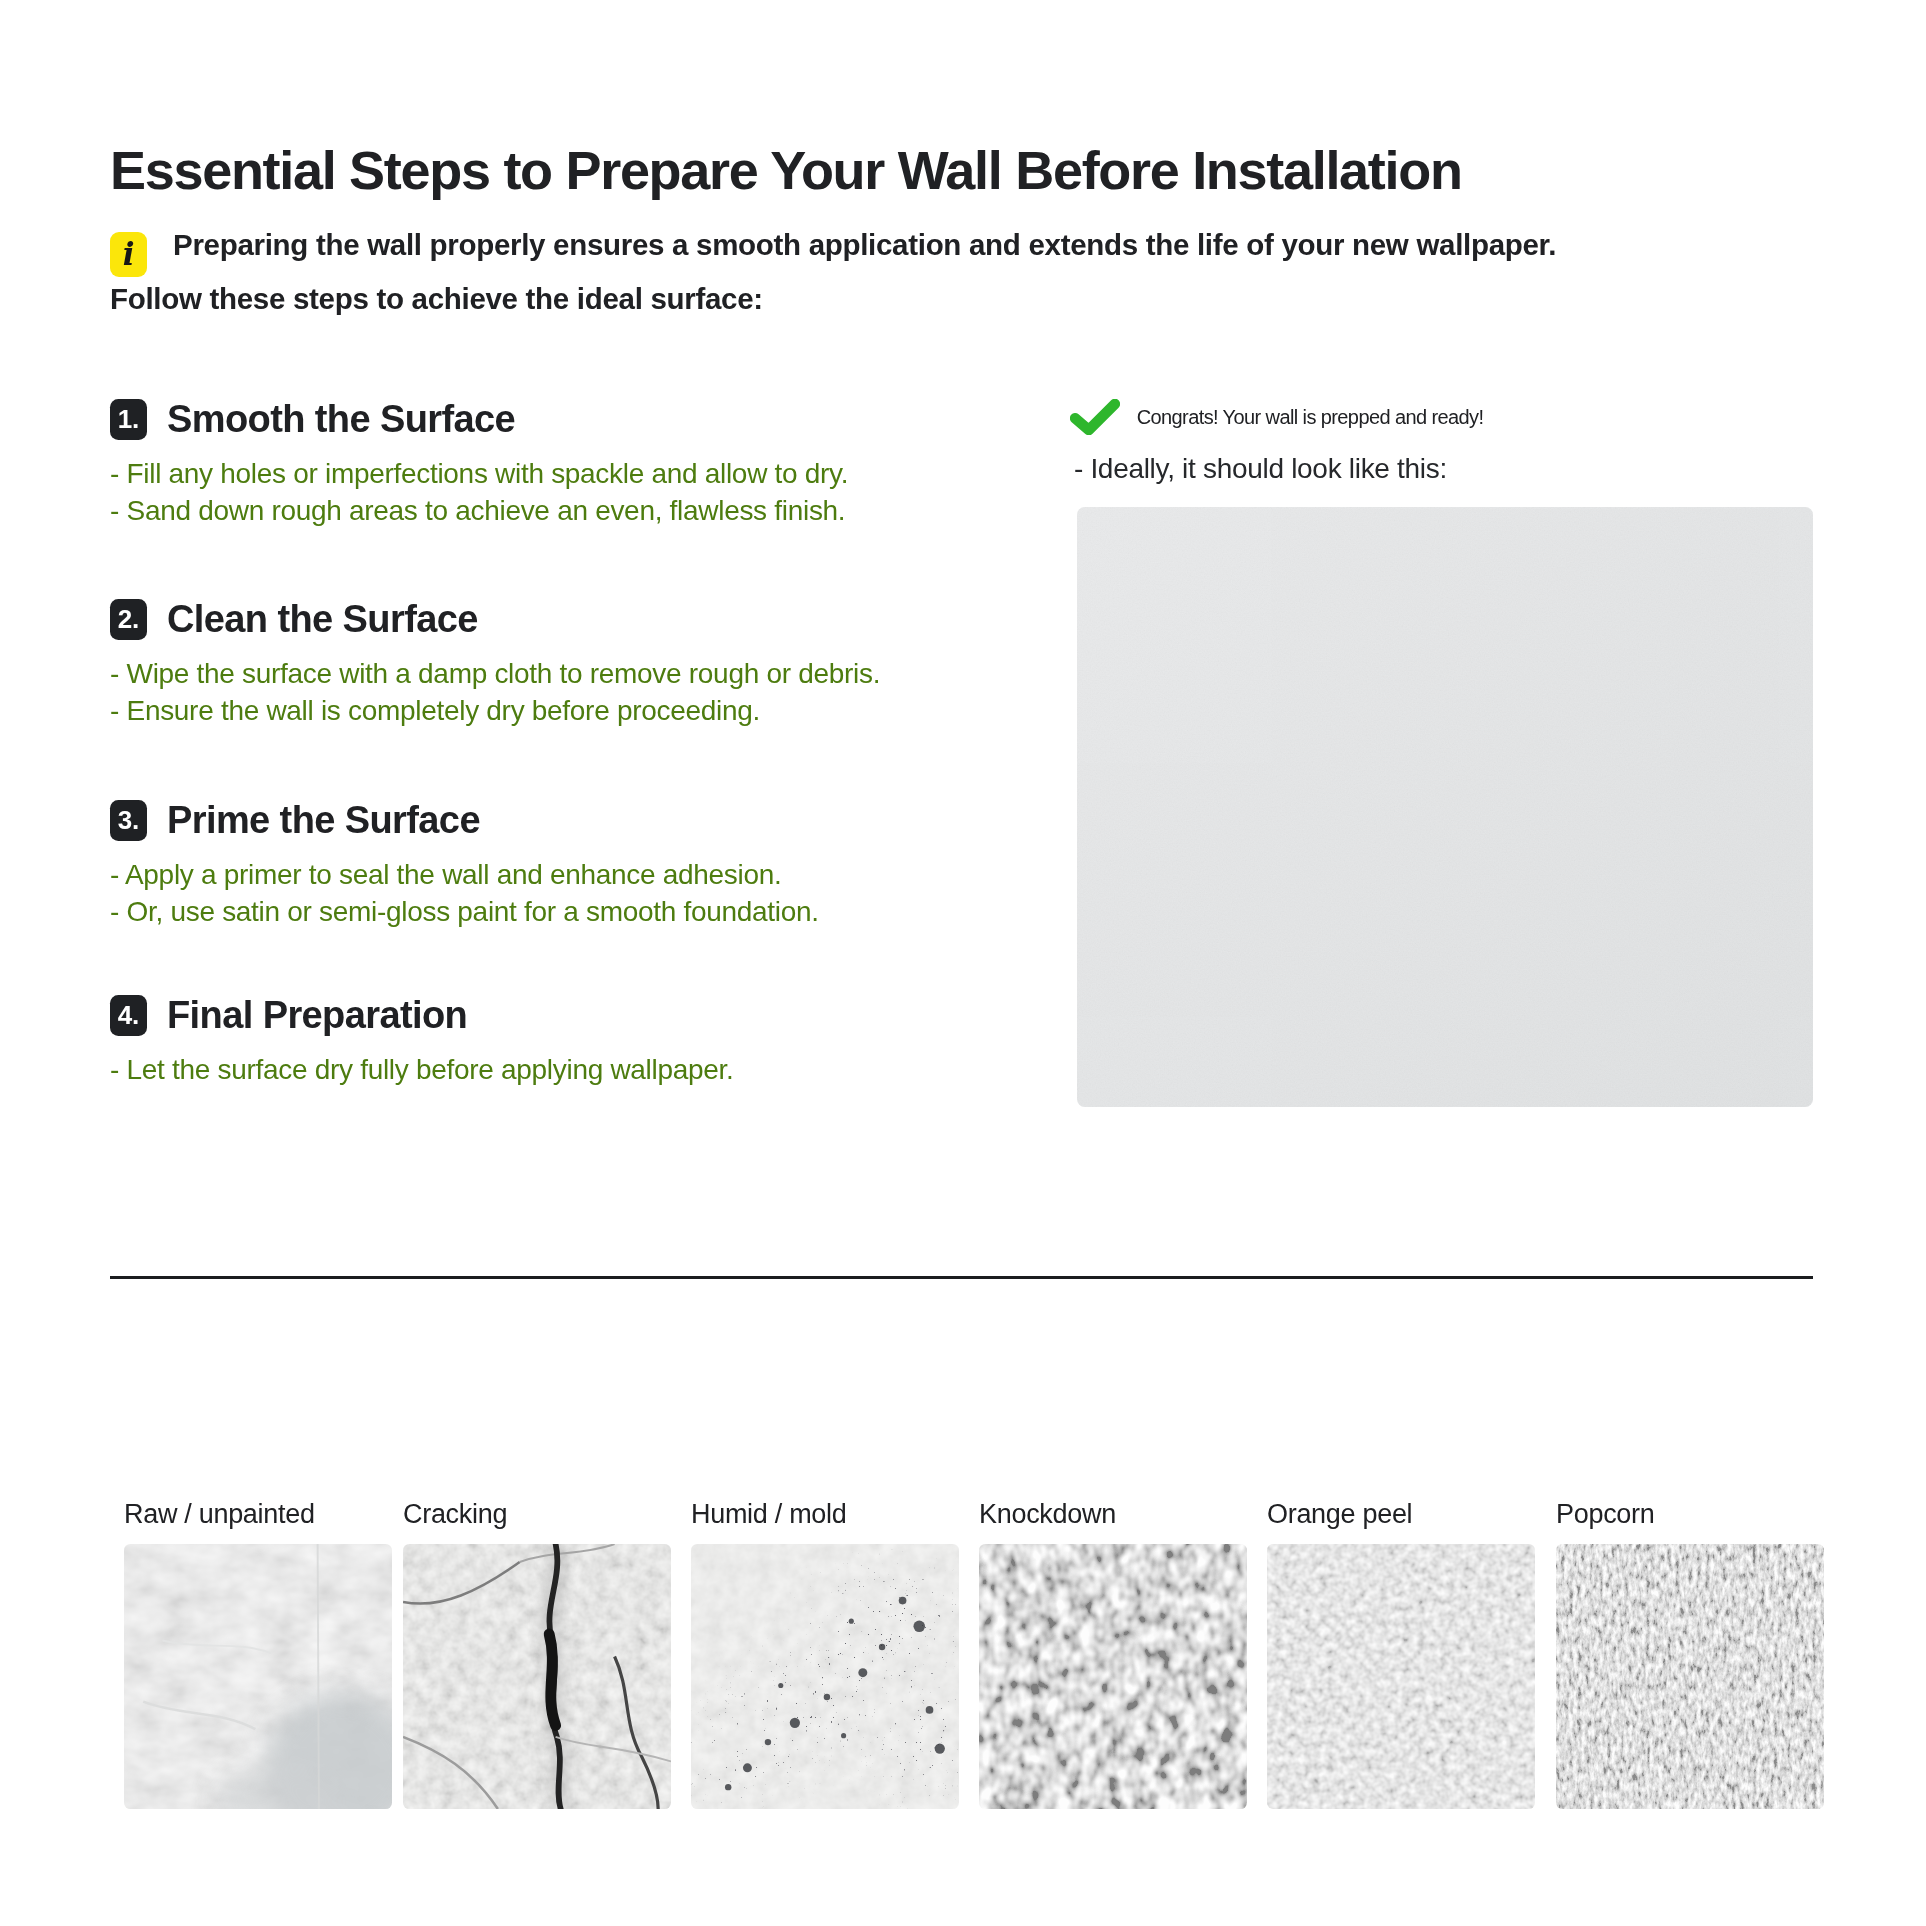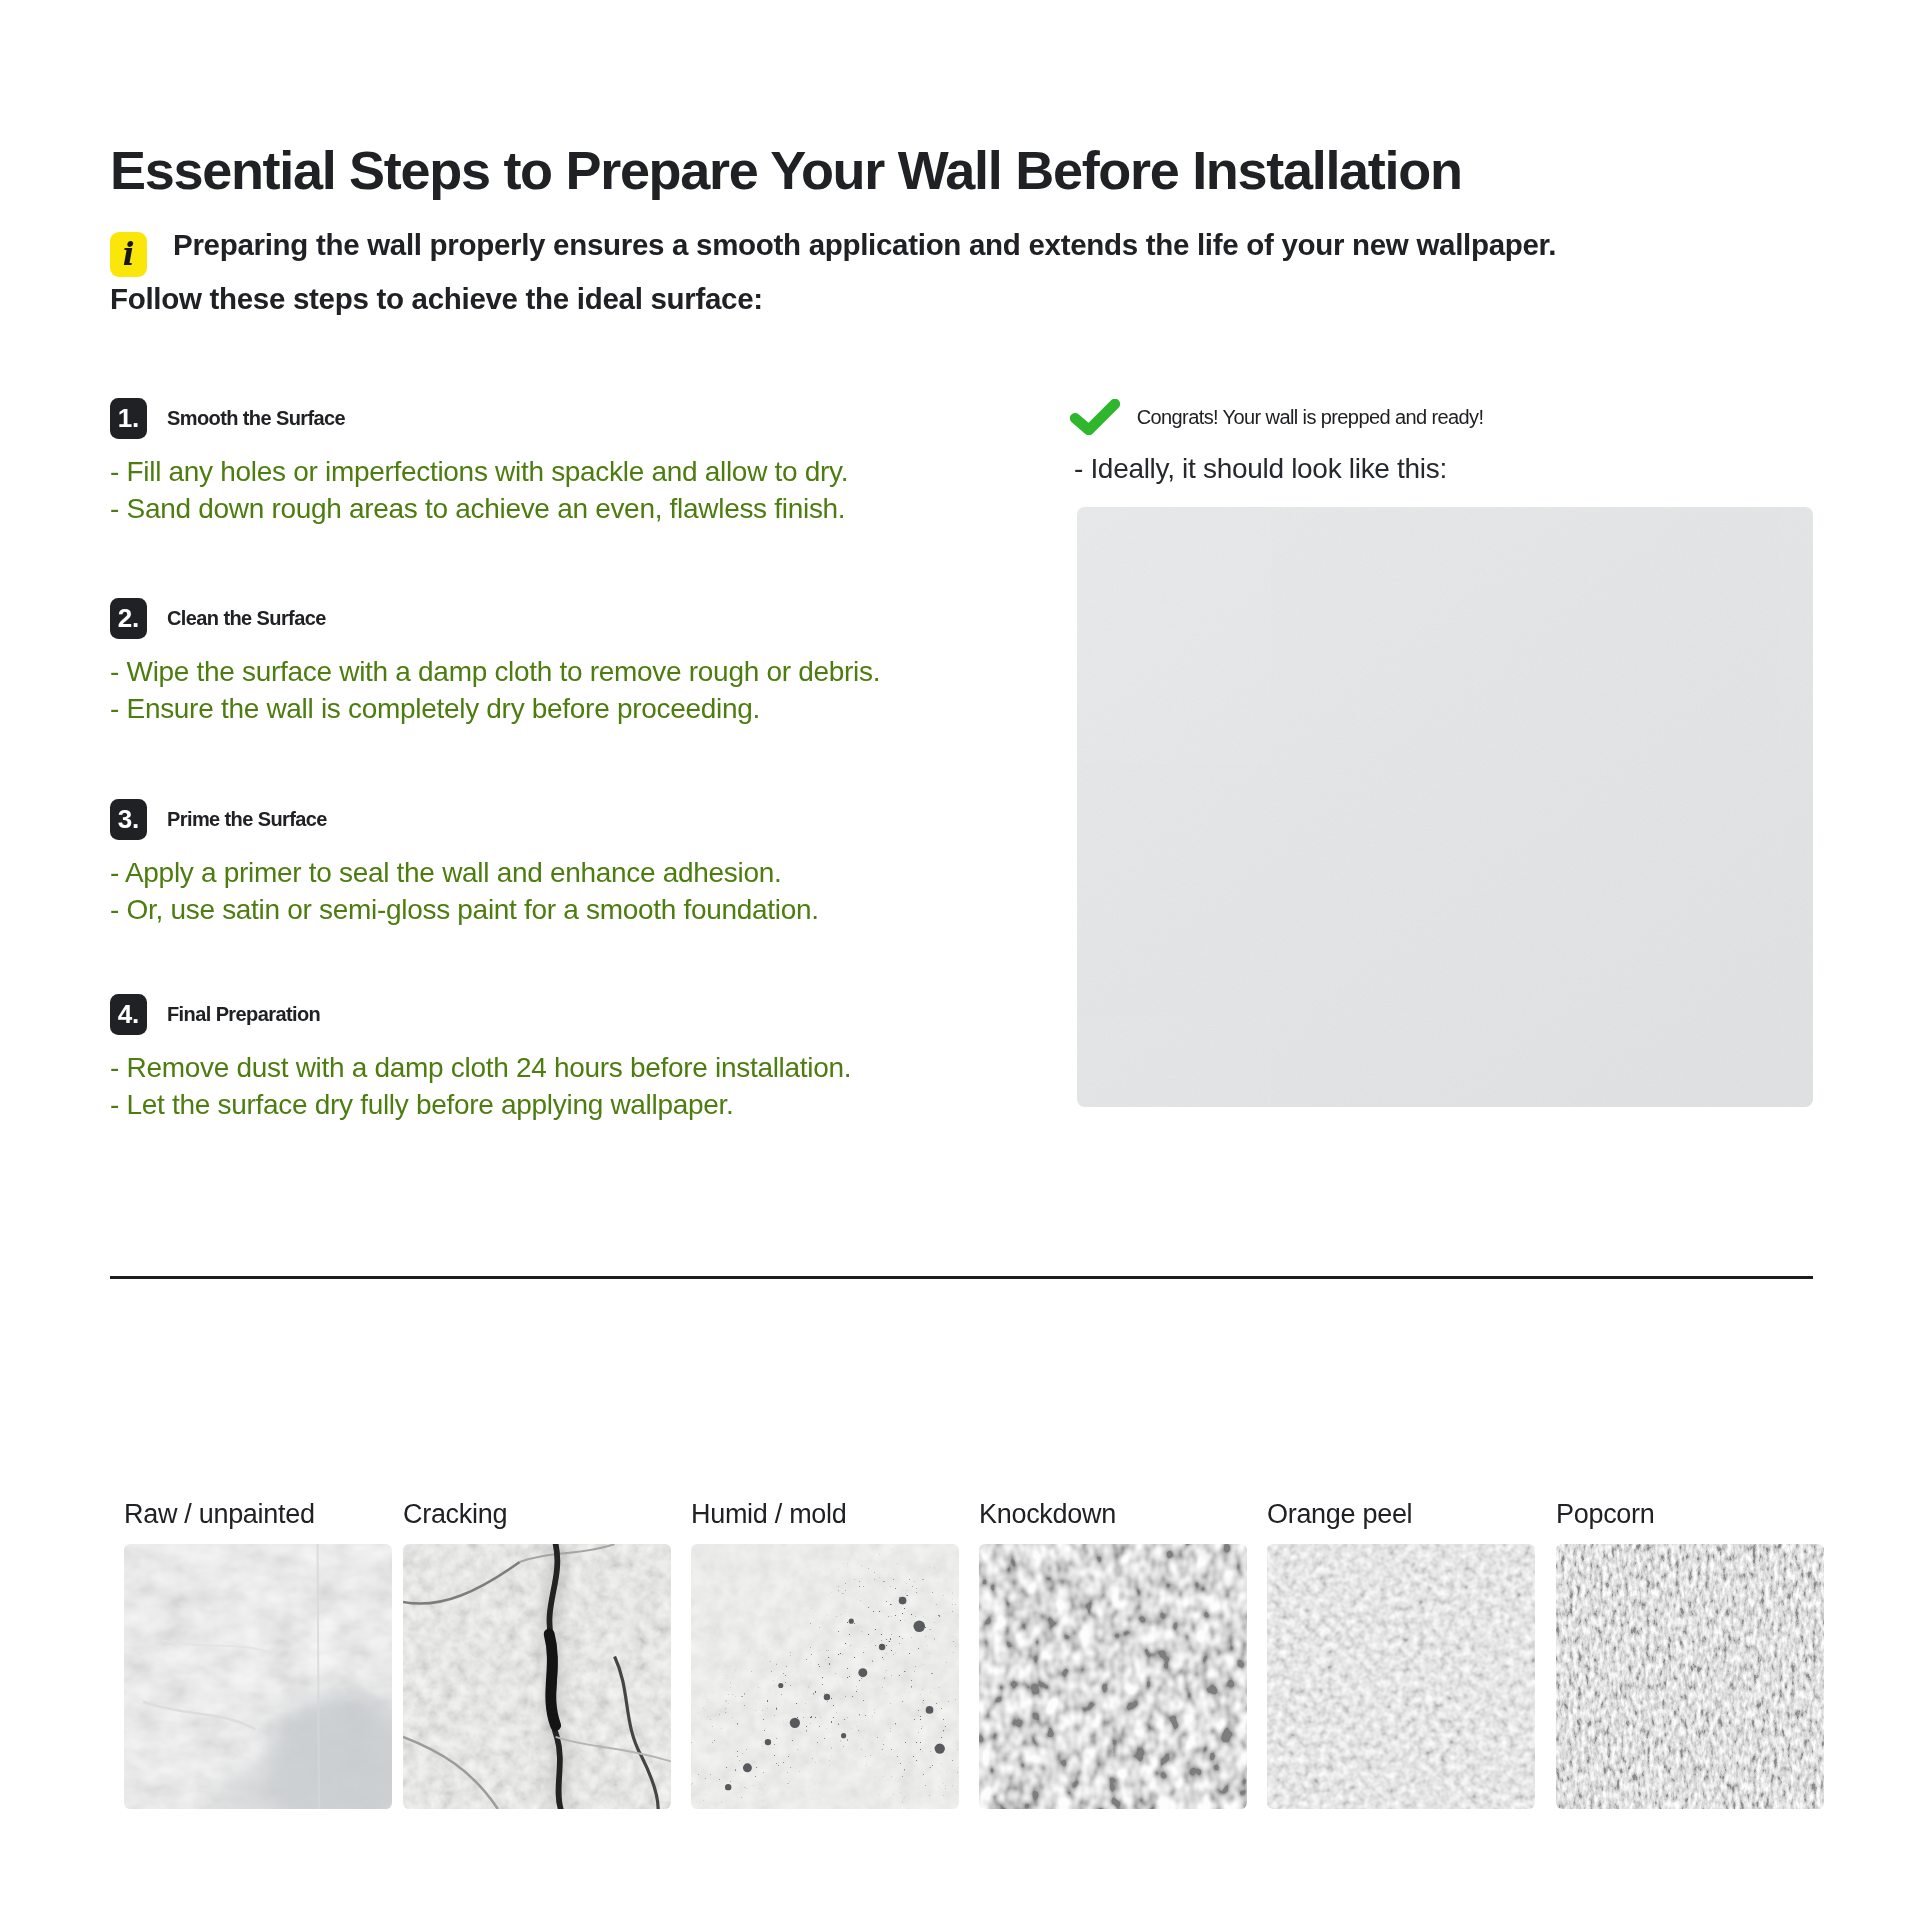--- a/index.html
+++ b/index.html
@@ -18,21 +18,21 @@
          font-family:"DejaVu Serif","Liberation Serif",serif;font-style:italic;font-weight:700;
          font-size:31px;color:#161616;vertical-align:-10.3px;margin-right:26px;}
 
   
   .step{position:absolute;left:110px;width:912px;}
   .s1{top:398px}.s2{top:598px}.s3{top:799px}.s4{top:994px}
   .step-head{display:flex;align-items:center;}
   .badge{flex:0 0 auto;display:flex;align-items:center;justify-content:center;
          width:37px;height:41px;border-radius:8.3px;background:#1f2124;color:#ffffff;
          font-size:26px;font-weight:700;}
-  .step-head h2{margin:0 0 0 20px;font-size:20px;font-weight:700;letter-spacing:-0.6px;color:#202124;}
+  .step-head h2{margin:0 0 0 20px;font-size:38px;font-weight:700;letter-spacing:-0.6px;color:#202124;}
   .bullets{margin-top:14px;}
   .bullets p{margin:0;font-size:28px;line-height:37px;font-weight:400;
              letter-spacing:-0.3px;color:#4d7c0f;white-space:nowrap;}
 
   
   .success{position:absolute;left:1070px;top:399px;width:803px;}
   .success-head{display:flex;align-items:center;}
   .check-icon{flex:0 0 auto;width:50px;height:36px;}
   .success-head h2{margin:0 0 0 16.7px;font-size:20px;font-weight:400;letter-spacing:-0.6px;
                    color:#202124;white-space:nowrap;}
@@ -106,21 +106,20 @@
       <p>- Or, use satin or semi-gloss paint for a smooth foundation.</p>
     </div>
   </article>
 
   <article class="step s4">
     <header class="step-head">
       <span class="badge">4.</span>
       <h2>Final Preparation</h2>
     </header>
     <div class="bullets">
-      <p>- Remove dust with a damp cloth 24 hours before installation.</p>
       <p>- Let the surface dry fully before applying wallpaper.</p>
     </div>
   </article>
 
   <section class="success">
     <header class="success-head">
       <svg class="check-icon" viewBox="0 0 78 58">
         <path d="M7 31 L29 50 L71 8" fill="none" stroke-width="17" stroke-linecap="round" stroke-linejoin="round" stroke="#2eb62c"></path>
       </svg>
       <h2>Congrats! Your wall is prepped and ready!</h2>

